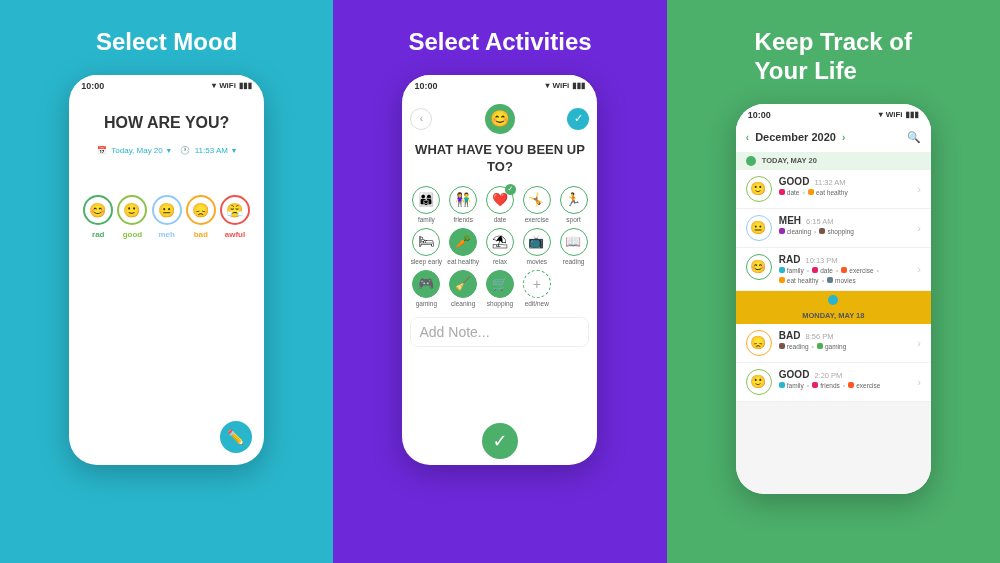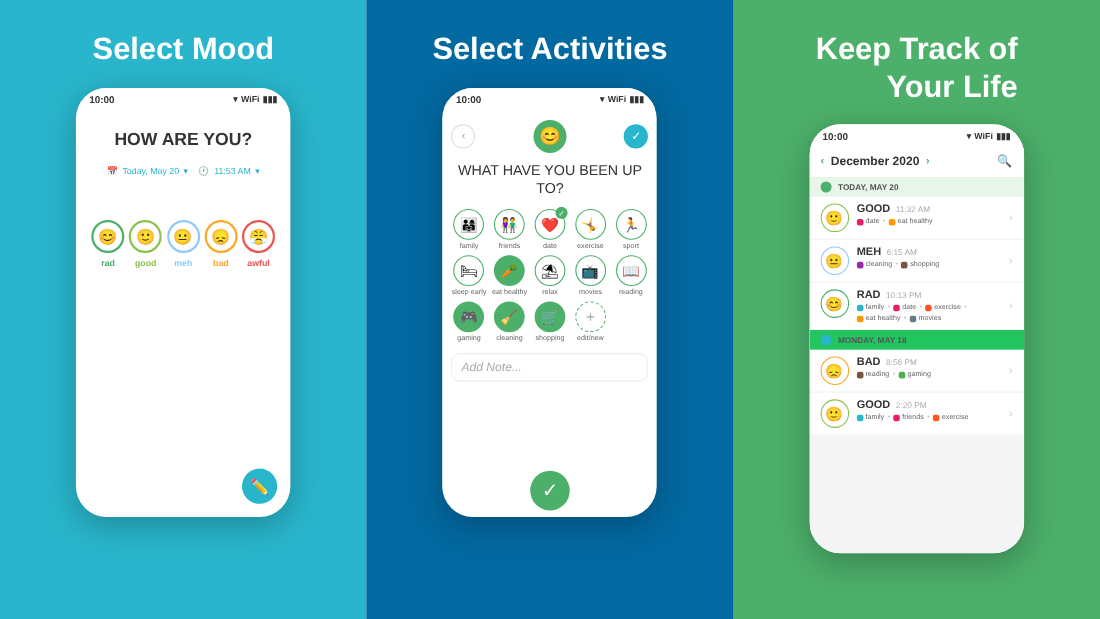--- a/index.html
+++ b/index.html
@@ -14,28 +14,28 @@
     .panel {
       flex: 1;
       display: flex;
       flex-direction: column;
       align-items: center;
       padding: 28px 20px 20px;
       position: relative;
     }
 
     .panel-1 { background: #29B6CC; }
-    .panel-2 { background: #0369a1; }
+    .panel-2 { background: #6d28d9; }
     .panel-3 { background: #4CAF6A; }
 
     .panel-title {
-      font-size: 28px;
+      font-size: 24px;
       font-weight: 800;
       color: white;
-      text-align: right;
+      text-align: left;
       margin-bottom: 18px;
       line-height: 1.2;
     }
 
     
     .phone {
       background: white;
       border-radius: 28px;
       width: 195px;
       height: 390px;
@@ -196,21 +196,21 @@
       display: flex;
       align-items: center;
       justify-content: center;
       color: white;
       font-size: 11px;
     }
 
     .activities-question {
       text-align: center;
       font-size: 13px;
-      font-weight: 400;
+      font-weight: 700;
       color: #333;
       margin-bottom: 10px;
       line-height: 1.3;
     }
 
     .activity-grid {
       display: grid;
       grid-template-columns: repeat(5, 1fr);
       gap: 5px;
       margin-bottom: 6px;
@@ -260,24 +260,23 @@
       font-size: 6.5px;
       color: #666;
       text-align: center;
     }
 
     .note-input {
       width: 100%;
       border: 1px solid #eee;
       border-radius: 8px;
       padding: 6px 8px;
-      font-size: 11px;
+      font-size: 14px;
       color: #aaa;
       margin-top: 4px;
-      font-style: italic;
     }
 
     .check-fab {
       position: absolute;
       bottom: 10px;
       left: 50%;
       transform: translateX(-50%);
       width: 36px;
       height: 36px;
       background: #4CAF6A;
@@ -689,21 +688,21 @@
               <span class="entry-tag"><span class="entry-tag-dot" style="background:#FF5722"></span>exercise</span>
               <span class="separator-dot">•</span>
               <span class="entry-tag"><span class="entry-tag-dot" style="background:#FF9800"></span>eat healthy</span>
               <span class="separator-dot">•</span>
               <span class="entry-tag"><span class="entry-tag-dot" style="background:#607D8B"></span>movies</span>
             </div>
           </div>
           <span class="entry-chevron">›</span>
         </div>
 
-        <div class="track-day-header" style="background:#22c55e;">
+        <div class="track-day-header" style="background:#eab308;flex-direction:column;">
           <span class="today-dot" style="background:#29B6CC;"></span>
           <span>MONDAY, MAY 18</span>
         </div>
         <div class="track-entry">
           <div class="entry-emoji" style="border-color:#FFA726;">😞</div>
           <div class="entry-info">
             <div class="entry-mood-row">
               <span class="entry-mood-name">BAD</span>
               <span class="entry-time">8:56 PM</span>
             </div>

